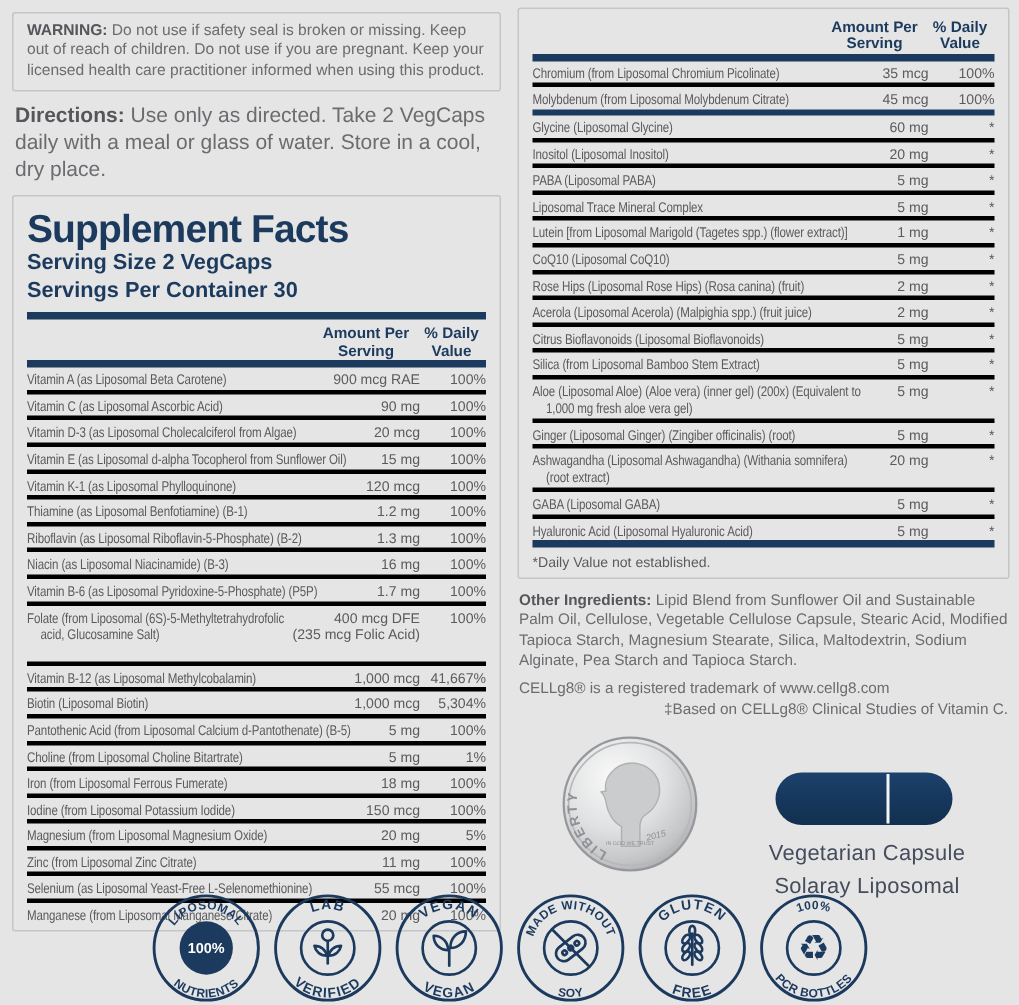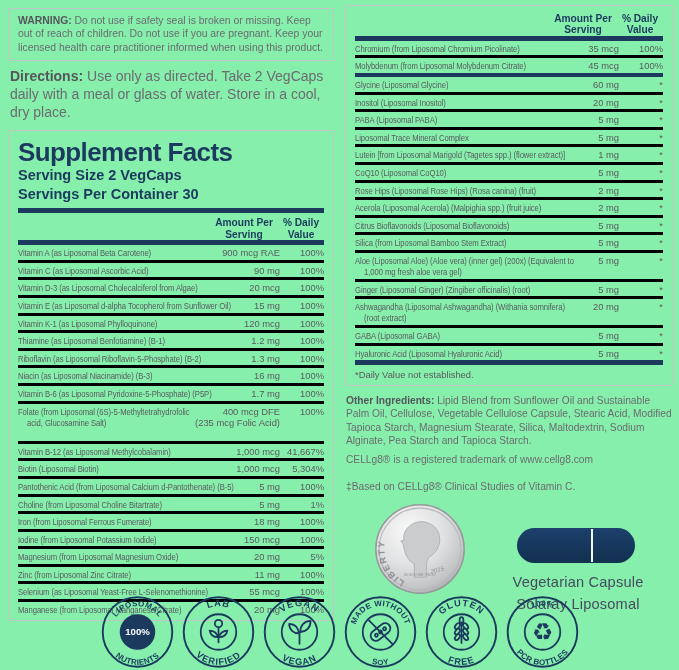--- a/index.html
+++ b/index.html
@@ -1,18 +1,18 @@
 <!DOCTYPE html>
 <html><head>
 <meta charset="utf-8">
 <style>
   * { box-sizing: border-box; margin: 0; padding: 0; }
   html,body { width:679px; height:670px; background:#ffffff;
     font-family:"Liberation Sans", sans-serif; overflow:hidden; }
-  .page { position:relative; width:679px; height:670px; background:#86efac; }
+  .page { position:relative; width:679px; height:670px; background:#e5e5e5; }
 
   
   .col-left { position:absolute; left:8px; top:8px; width:326px; }
   .warn-box { border:1.5px solid #c3c5c8; border-radius:2px; padding:5px 9px 6px;
     font-size:10.4px; line-height:1.28; color:#6b6c6f; }
   .warn-box b, .directions b { color:#55565a; }
   .directions { margin-top:7px; padding:0 2px; font-size:14px; line-height:1.28; color:#6b6c6f; }
 
   .sf-panel { border:1.5px solid #c3c5c8; border-radius:2px; margin-top:8px; padding:7px 9px 3px; }
   .sf-title { font-size:26px; font-weight:bold; color:#1b3a5e; letter-spacing:-0.6px; line-height:1.1; }
@@ -40,21 +40,21 @@
   .sf-dv { width:44px; text-align:right; white-space:nowrap; }
 
   
   .col-right { position:absolute; left:345px; top:5px; width:328px; }
   .sf-panel-r { border:1.5px solid #c3c5c8; border-radius:2px; padding:3px 9px 3px; }
   .footnote { font-size:9.4px; color:#5a5b5e; padding:4px 0 2px; }
 
   .other { margin-top:8px; font-size:10.2px; line-height:1.3; color:#6b6c6f; padding:0 1px; }
   .other b { color:#55565a; }
   .tm-line { margin-top:7px; font-size:10.2px; color:#6b6c6f; padding:0 1px; }
-  .clin-line { margin-top:16px; font-size:10.2px; color:#6b6c6f; padding:0 1px; }
+  .clin-line { margin-top:3px; font-size:10.2px; color:#6b6c6f; padding:0 1px;text-align:right; }
 
   .showcase { position:relative; height:150px; margin-top:8px; }
   .coin-wrap { position:absolute; left:28px; top:2px; }
   .capsule { position:absolute; left:172px; top:28px; width:118px; height:35px;
     border-radius:17.5px; background:linear-gradient(180deg,#1c416b 0%,#17395f 45%,#12304f 100%); }
   .capsule .seam { position:absolute; left:63%; top:1px; bottom:1px; width:2px; background:#f2f4f6; }
   .cap-caption { position:absolute; left:144px; top:72px; width:178px; text-align:center;
     font-size:14.6px; color:#454c5c; line-height:1.5; letter-spacing:0.2px; }
 
   

